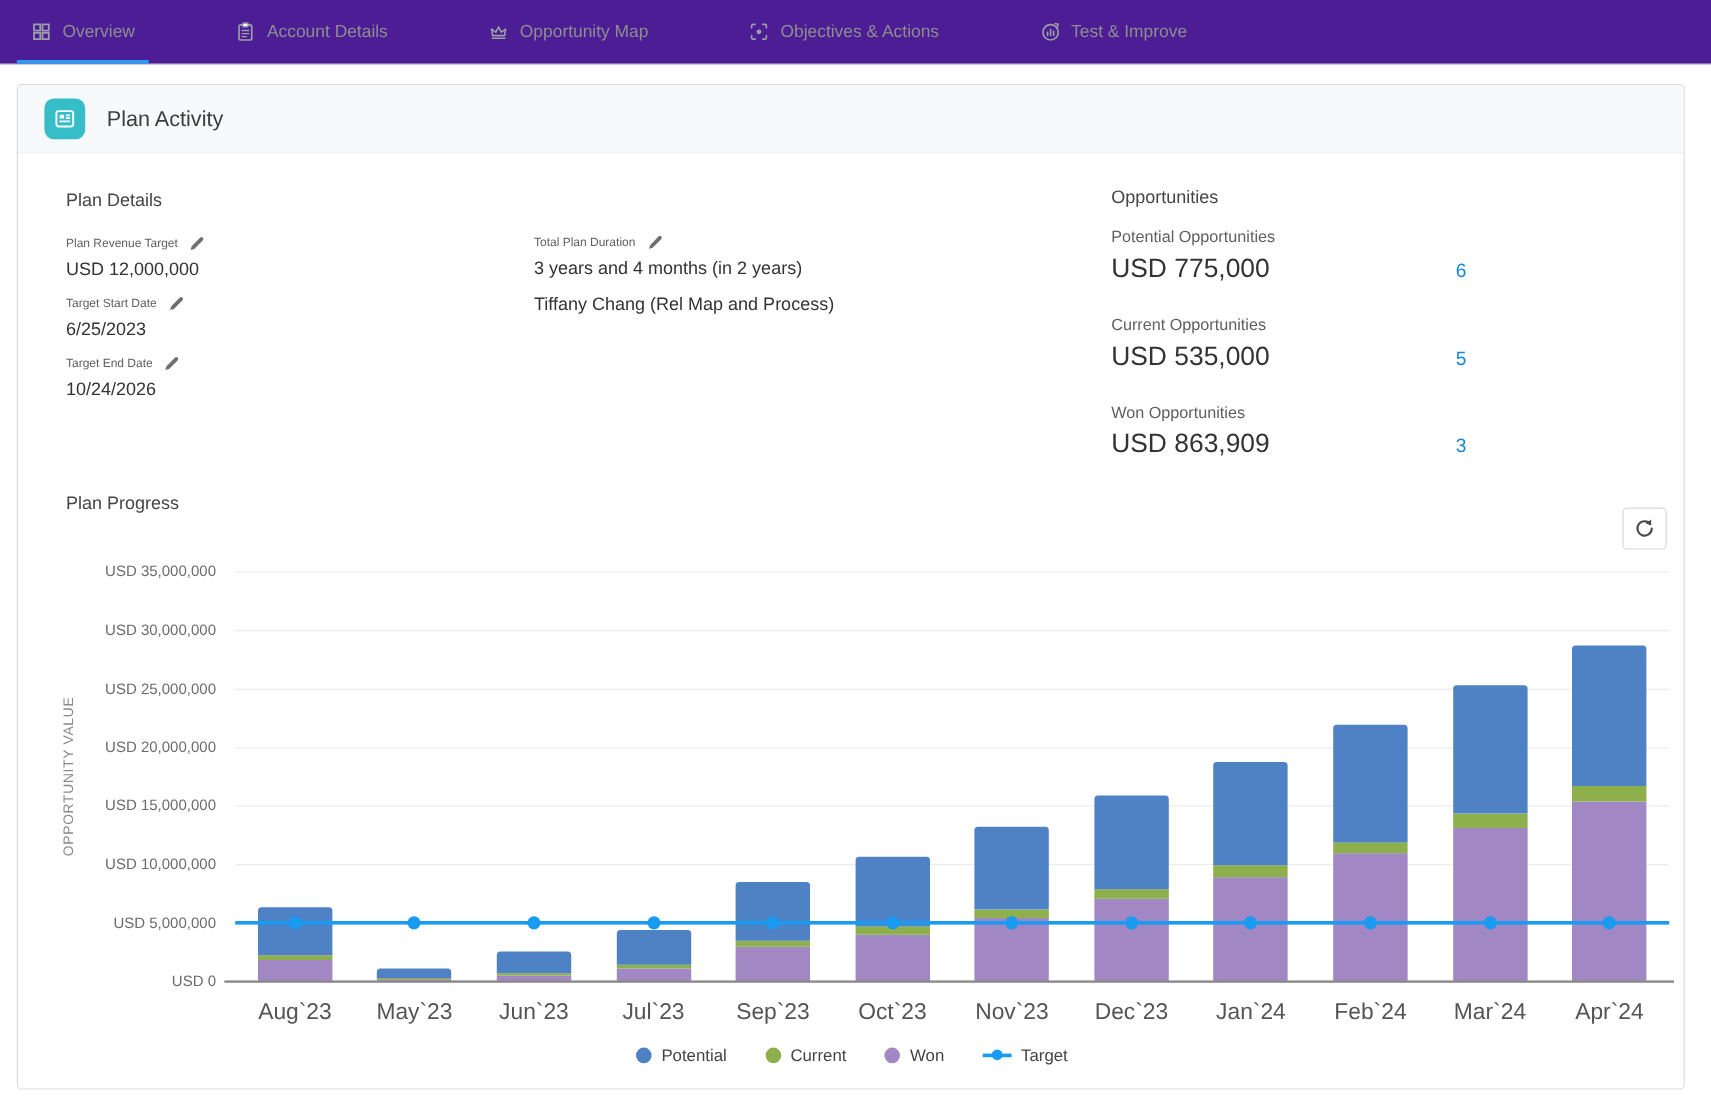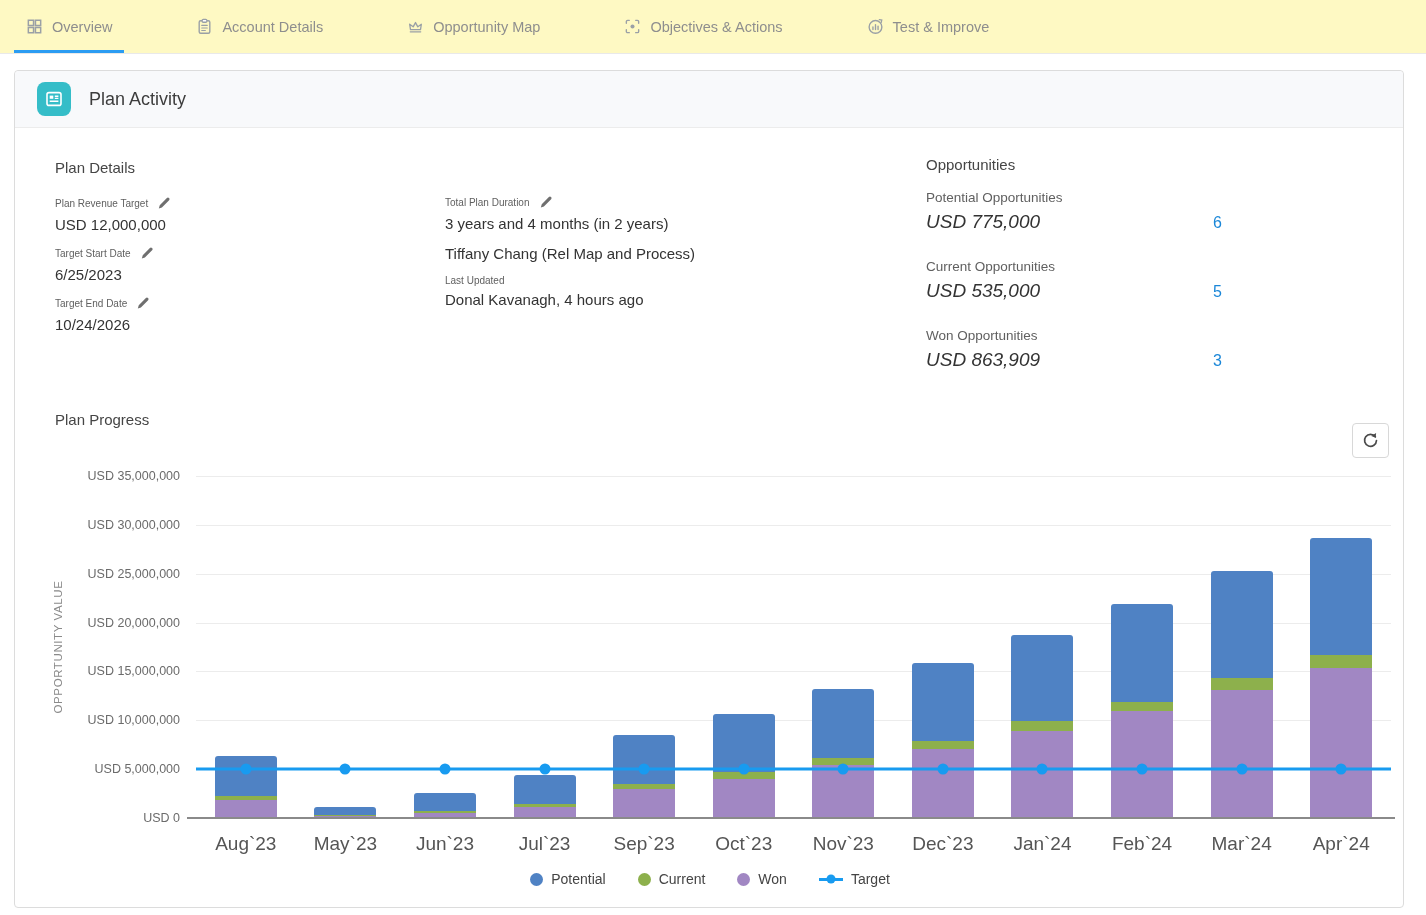--- a/index.html
+++ b/index.html
@@ -2,21 +2,21 @@
 <html><head>
 <meta charset="utf-8">
 <style>
   * { box-sizing: border-box; margin: 0; padding: 0; }
   html,body { width:1426px; height:915px; background:#fff; overflow:hidden;
     font-family:"Liberation Sans","DejaVu Sans",sans-serif; color:#333; }
   .stage { position:relative; width:1426px; height:915px; }
 
   
   .tabbar { position:absolute; top:0; left:0; right:0; height:54px;
-    border-bottom:1px solid #e9e9e9; display:flex; align-items:stretch; padding-left:20px; background:#fef9c3; }
+    border-bottom:1px solid #e9e9e9; display:flex; align-items:stretch; padding-left:20px; background:#4c1d95; }
   .tab { display:flex; align-items:center; gap:9px; padding:0 6px; margin-right:72px;
     color:#8e8e8e; font-size:14.5px; position:relative; cursor:pointer; white-space:nowrap; }
   .tab svg { flex:0 0 auto; }
   .tab.active::after { content:""; position:absolute; left:-6px; right:-6px; bottom:0; height:3px; background:#2b9cf2; }
 
   
   .card { position:absolute; left:14px; top:70px; width:1390px; height:838px;
     border:1px solid #dcdcdc; border-radius:4px; background:#fff; }
   .card-header { height:57px; background:#f8f9fb; border-bottom:1px solid #ececec;
     border-radius:4px 4px 0 0; display:flex; align-items:center; padding-left:22px; gap:18px; }
@@ -34,21 +34,21 @@
   .field { margin-bottom:13px; }
   .field-label { display:flex; align-items:center; gap:8px; font-size:10px; color:#606060; margin-bottom:5px; }
   .field-value { font-size:15px; color:#333; }
   .edit-btn { display:inline-flex; cursor:pointer; }
 
   .col-opps { left:911px; top:85px; width:296px; }
   .col-opps .section-heading { margin-bottom:17px; }
   .opp-item { margin-bottom:26px; }
   .opp-label { font-size:13.5px; color:#606060; margin-bottom:6px; }
   .opp-row { display:flex; justify-content:space-between; align-items:baseline; }
-  .opp-value { font-size:19px; color:#333;font-style:italic; }
+  .opp-value { font-size:22px; color:#333; }
   .opp-count { font-size:16px; color:#1b87d8; cursor:pointer; text-decoration:none; }
 
   
   .progress-heading { position:absolute; left:40px; top:340px; }
   .refresh-btn { position:absolute; right:14px; top:352px; width:37px; height:35px;
     border:1px solid #d8d8d8; border-radius:4px; background:#fff; display:flex;
     align-items:center; justify-content:center; cursor:pointer; }
 
   .ylabel { position:absolute; left:43px; top:576px; transform:translate(-50%,-50%) rotate(-90deg);
     font-size:11.5px; color:#8a8a8a; letter-spacing:.6px; white-space:nowrap; }
@@ -180,26 +180,20 @@
           <span class="edit-btn">
               <svg width="15" height="15" viewBox="0 0 16 16">
                 <path d="M11.6 2.1a1.7 1.7 0 0 1 2.4 2.4L6.3 12.2l-3.3 1 1-3.3z" fill="#6f6f6f"></path>
               </svg>
             </span>
         </div>
         <div class="field-value">3 years and 4 months (in 2 years)</div>
       </div>
       <div class="field">
         <div class="field-value">Tiffany Chang (Rel Map and Process)</div>
-      </div>
-      <div class="field">
-        <div class="field-label">
-          <span>Last Updated</span>
-        </div>
-        <div class="field-value">Donal Kavanagh, 4 hours ago</div>
       </div>
     </div>
 
     <div class="col col-opps">
       <div class="section-heading">Opportunities</div>
       <div class="opp-item">
         <div class="opp-label">Potential Opportunities</div>
         <div class="opp-row">
           <span class="opp-value">USD 775,000</span>
           <a class="opp-count">6</a>

